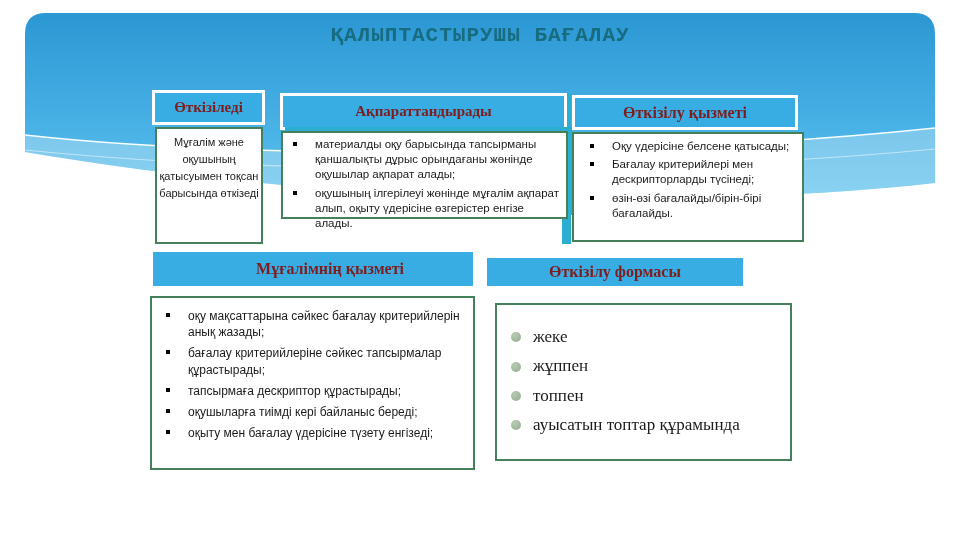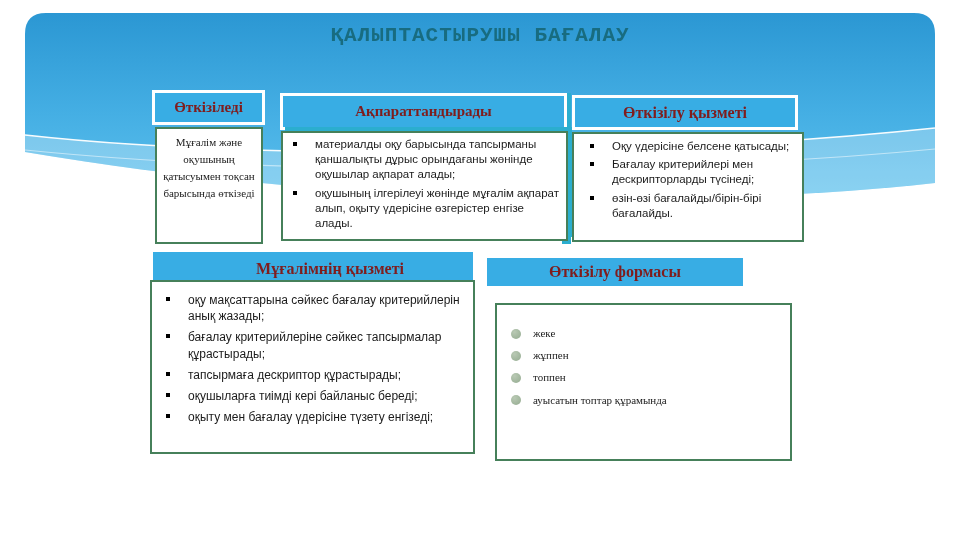--- a/index.html
+++ b/index.html
@@ -28,44 +28,44 @@
   }
   .hdr.white-frame{border:3px solid #ffffff;}
   .cbox{
     position:absolute;z-index:3;background:#ffffff;box-sizing:border-box;
     border:2px solid var(--box_border_green);
   }
   .teal-bar{position:absolute;z-index:1;background:var(--teal_accent);}
   
   .h1a{left:152px;top:90px;width:113px;height:35px;font-size:15px;}
   .b1a{left:155px;top:127px;width:108px;height:117px;padding:5px 2px;
-       display:flex;align-items:flex-start;justify-content:center;font-family:Liberation Serif, serif;}
+       display:flex;align-items:flex-start;justify-content:center;}
   .b1a .center-text{font-size:11px;line-height:1.55;text-align:center;}
   .h1b{left:280px;top:93px;width:287px;height:37px;font-size:15px;}
-  .b1b{left:281px;top:131px;width:287px;height:110px;padding:4px 2px 2px 6px;
+  .b1b{left:281px;top:131px;width:287px;height:88px;padding:4px 2px 2px 6px;
        box-shadow:4px -4px 0 0 var(--teal_accent);}
   .h1c{left:572px;top:95px;width:226px;height:35px;font-size:16px;}
   .b1c{left:572px;top:132px;width:232px;height:110px;padding:5px 2px 2px 12px;}
   
   .h2a{left:153px;top:252px;width:320px;height:34px;font-size:16px;padding-left:34px;}
-  .b2a{left:150px;top:280px;width:325px;height:174px;padding:10px 6px 6px 10px;}
+  .b2a{left:150px;top:296px;width:325px;height:174px;padding:10px 6px 6px 10px;}
   .h2b{left:487px;top:258px;width:256px;height:28px;font-size:16px;}
   .b2b{left:495px;top:303px;width:297px;height:158px;padding:22px 10px 10px 12px;}
   
   .li{display:flex;align-items:flex-start;margin-bottom:3px;}
   .sq{flex:none;width:4px;height:4px;background:#000;margin:5px 18px 0 4px;}
   .li-text{font-size:11.5px;line-height:1.32;}
   .b2a .li{margin-bottom:5px;}
   .b2a .li-text{font-size:12px;line-height:1.35;}
   
   .fli{display:flex;align-items:center;margin-bottom:9px;}
   .dot{flex:none;width:10px;height:10px;border-radius:50%;
        background:radial-gradient(circle at 35% 30%, #b9c9b4, var(--sage_dot) 70%);
        margin:0 12px 0 2px;}
-  .fli-text{font-family:"Liberation Serif",serif;font-size:11px;line-height:1.2;text-align:center;}
+  .fli-text{font-family:"Liberation Serif",serif;font-size:17px;line-height:1.2;text-align:center;}
 </style>
 </head>
 <body>
 
 <div class="slide">
 
   <svg class="bg" width="960" height="540" viewBox="0 0 960 540" aria-hidden="true">
     <defs>
       <linearGradient id="blueGrad" x1="0" y1="0" x2="0" y2="1">
         <stop offset="0" stop-color="#2B97D3"></stop>

